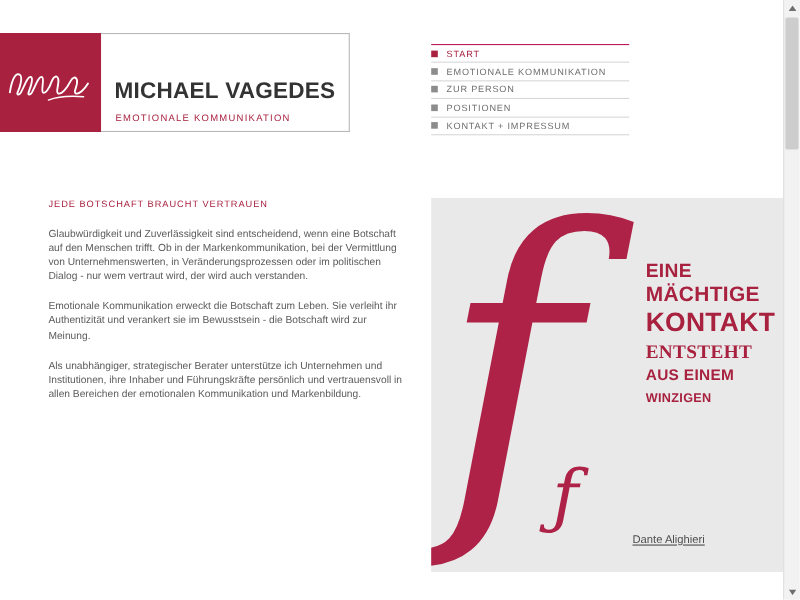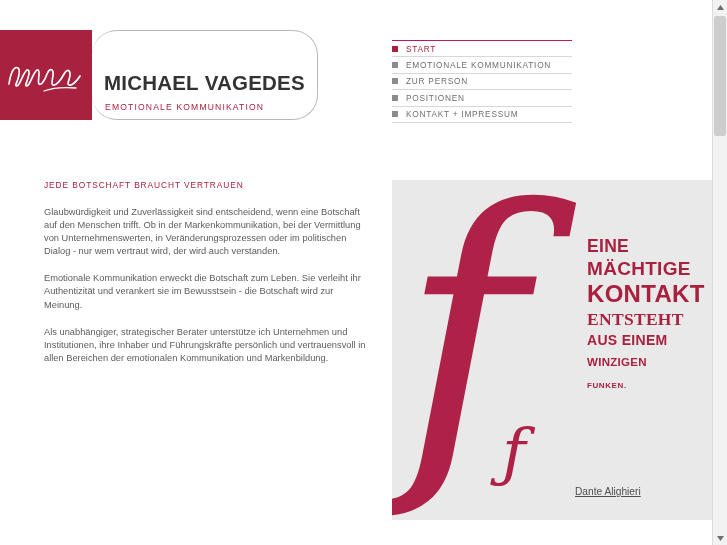--- a/index.html
+++ b/index.html
@@ -84,21 +84,20 @@
     height: 34px;
   }
   .logo-name {
     flex: 1;
     background: #ffffff;
     border-top: 1px solid #b9b9b9;
     border-right: 1px solid #b9b9b9;
     border-bottom: 1px solid #b9b9b9;
     box-sizing: border-box;
     position: relative;
-    border-radius: 25px;
   }
   .logo-title {
     position: absolute;
     left: 12px;
     top: 40px;
     font-size: 20.5px;
     font-weight: bold;
     letter-spacing: 0.2px;
     color: #333333;
     white-space: nowrap;
@@ -292,21 +291,20 @@
     <div class="quote-panel">
       <div class="glyph">ƒ</div>
       <div class="glyph-small">ƒ</div>
       <div class="quote-lines">
         <span class="ql ql1">EINE</span>
         <span class="ql ql2">MÄCHTIGE</span>
         <span class="ql ql3">KONTAKT</span>
         <span class="ql ql4">ENTSTEHT</span>
         <span class="ql ql5">AUS EINEM</span>
         <span class="ql ql6">WINZIGEN</span>
-        <span class="ql ql7">FUNKEN.</span>
       </div>
       <div class="author">Dante Alighieri</div>
     </div>
 
   </div>
 </div>
 
 <div class="scrollbar">
   <div class="sb-arrow up">
     <svg width="7" height="5" viewBox="0 0 7 5">

